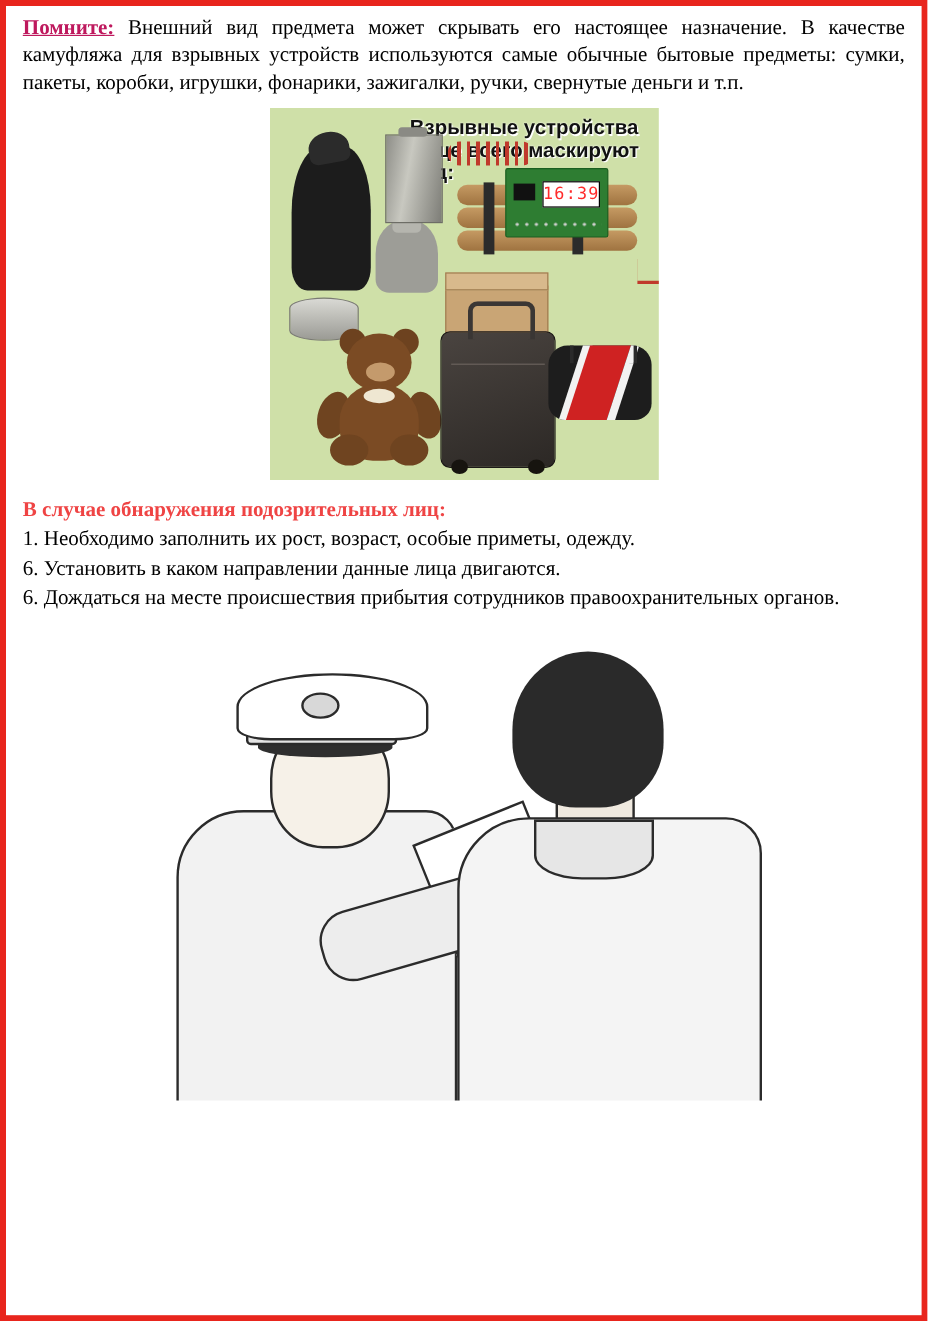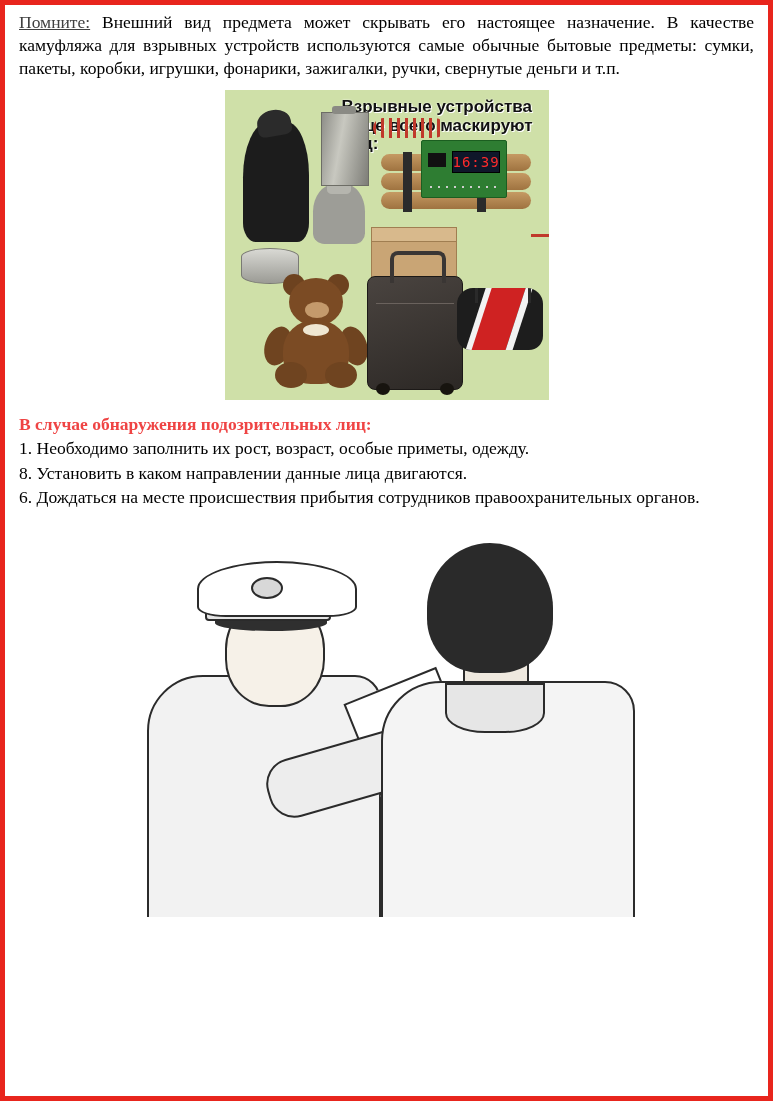--- a/index.html
+++ b/index.html
@@ -24,22 +24,22 @@
   }
   .para {
     font-size: 17.5px;
     line-height: 1.32;
     text-align: justify;
     text-justify: inter-word;
     color: #000000;
     margin: 0;
   }
   .remember-label {
-    color: #404040;
-    font-weight: normal;
+    color: #be185d;
+    font-weight: bold;
     text-decoration: underline;
   }
   .fig-bomb-wrap {
     margin: 10px 0 0 0;
     display: flex;
     justify-content: center;
   }
   .fig-bomb {
     width: 324px;
     height: 310px;
@@ -273,21 +273,21 @@
     background: #2e7d32;
     border: 1px solid #1b5e20;
     border-radius: 2px;
   }
   .board .display {
     position: absolute;
     left: 30px;
     top: 10px;
     width: 46px;
     height: 20px;
-    background: #0f172a;
+    background: #ffffff;
     border: 1px solid #000;
     color: #ff2b2b;
     font-family: "DejaVu Sans Mono", monospace;
     font-size: 14px;
     line-height: 20px;
     text-align: center;
     letter-spacing: 1px;
   }
   .board .chip {
     position: absolute;
@@ -628,21 +628,21 @@
           <div class="white2"></div>
           <div class="strap"></div>
         </div>
 
       </div>
     </div>
 
     <div class="heading-blue">В случае обнаружения подозрительных лиц:</div>
 
     <p class="list-item">1. Необходимо заполнить их рост, возраст, особые приметы, одежду.</p>
-    <p class="list-item">8. Установить в каком направлении данные лица двигаются.</p>
+    <p class="list-item">6. Установить в каком направлении данные лица двигаются.</p>
     <p class="list-item">6. Дождаться на месте происшествия прибытия сотрудников правоохранительных органов.</p>
 
     <div class="fig-police-wrap">
       <div class="fig-police">
         <div class="officer-body hatch"></div>
         <div class="officer-head hatch"></div>
         <div class="officer-visor"></div>
         <div class="officer-cap-band"></div>
         <div class="officer-cap"></div>
         <div class="cap-badge"></div>

